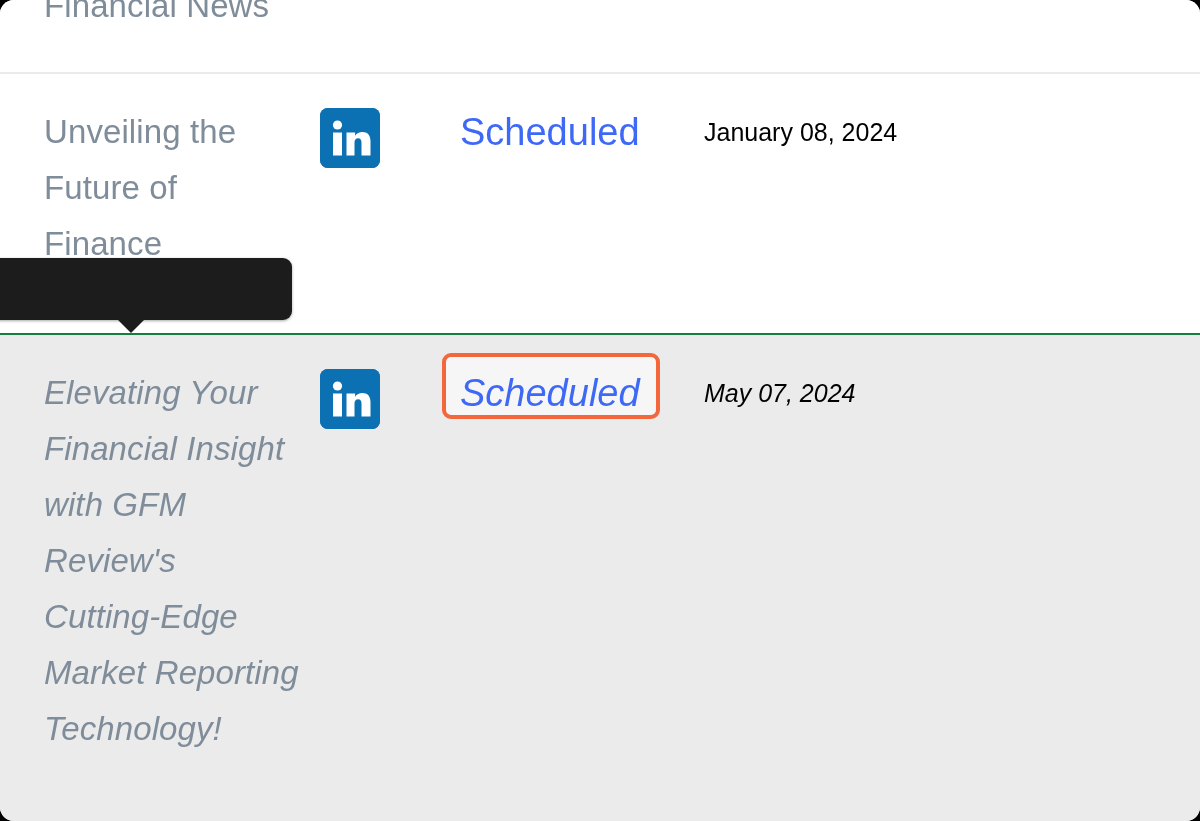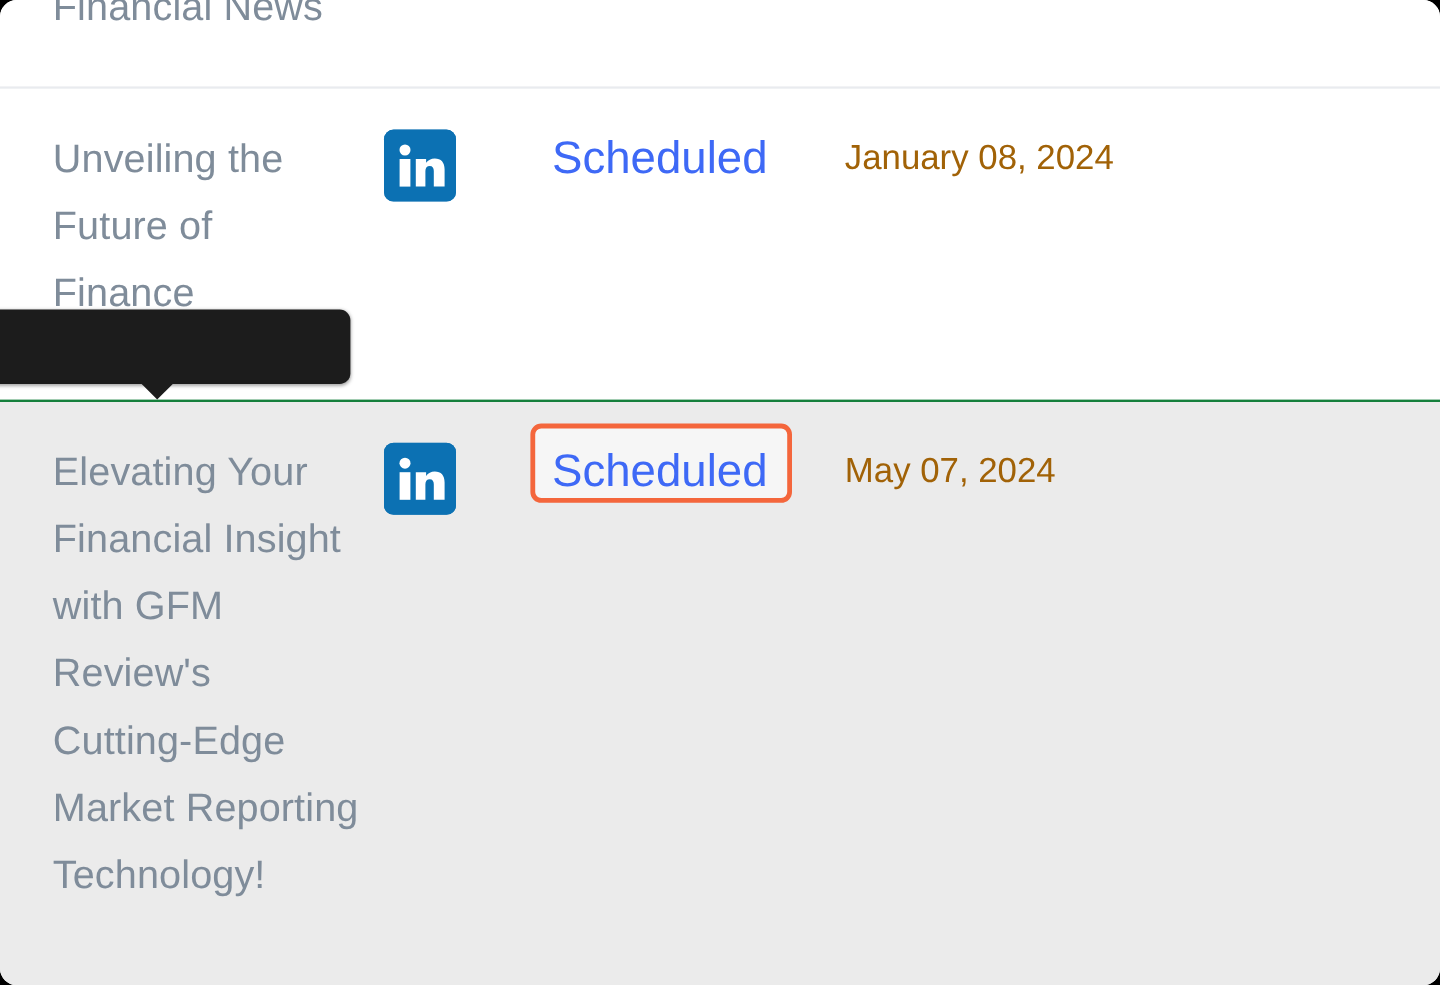--- a/index.html
+++ b/index.html
@@ -58,20 +58,21 @@
     min-height: 261px;
     padding-top: 30px;
     padding-bottom: 18px;
   }
 
   .row-gray {
     background: #ebebeb;
     min-height: 486px;
     padding-top: 30px;
     padding-bottom: 18px;
+    font-style: italic;
   }
 
   
   .cell {
     box-sizing: border-box;
   }
 
   .cell-title {
     width: 320px;
     padding-left: 44px;
@@ -102,23 +103,23 @@
     font-size: 38px;
     line-height: 56px;
     color: #3e69f6;
     text-decoration: none;
     cursor: pointer;
     white-space: nowrap;
   }
 
   .cell-date {
     flex: 1;
-    font-size: 29px;
+    font-size: 25px;
     line-height: 56px;
-    color: #a16207;
+    color: #000000;
     white-space: nowrap;
     padding-left: 4px;
   }
 
   
   .linkedin-icon {
     width: 60px;
     height: 60px;
     border-radius: 8px;
     background: #0c71b3;

